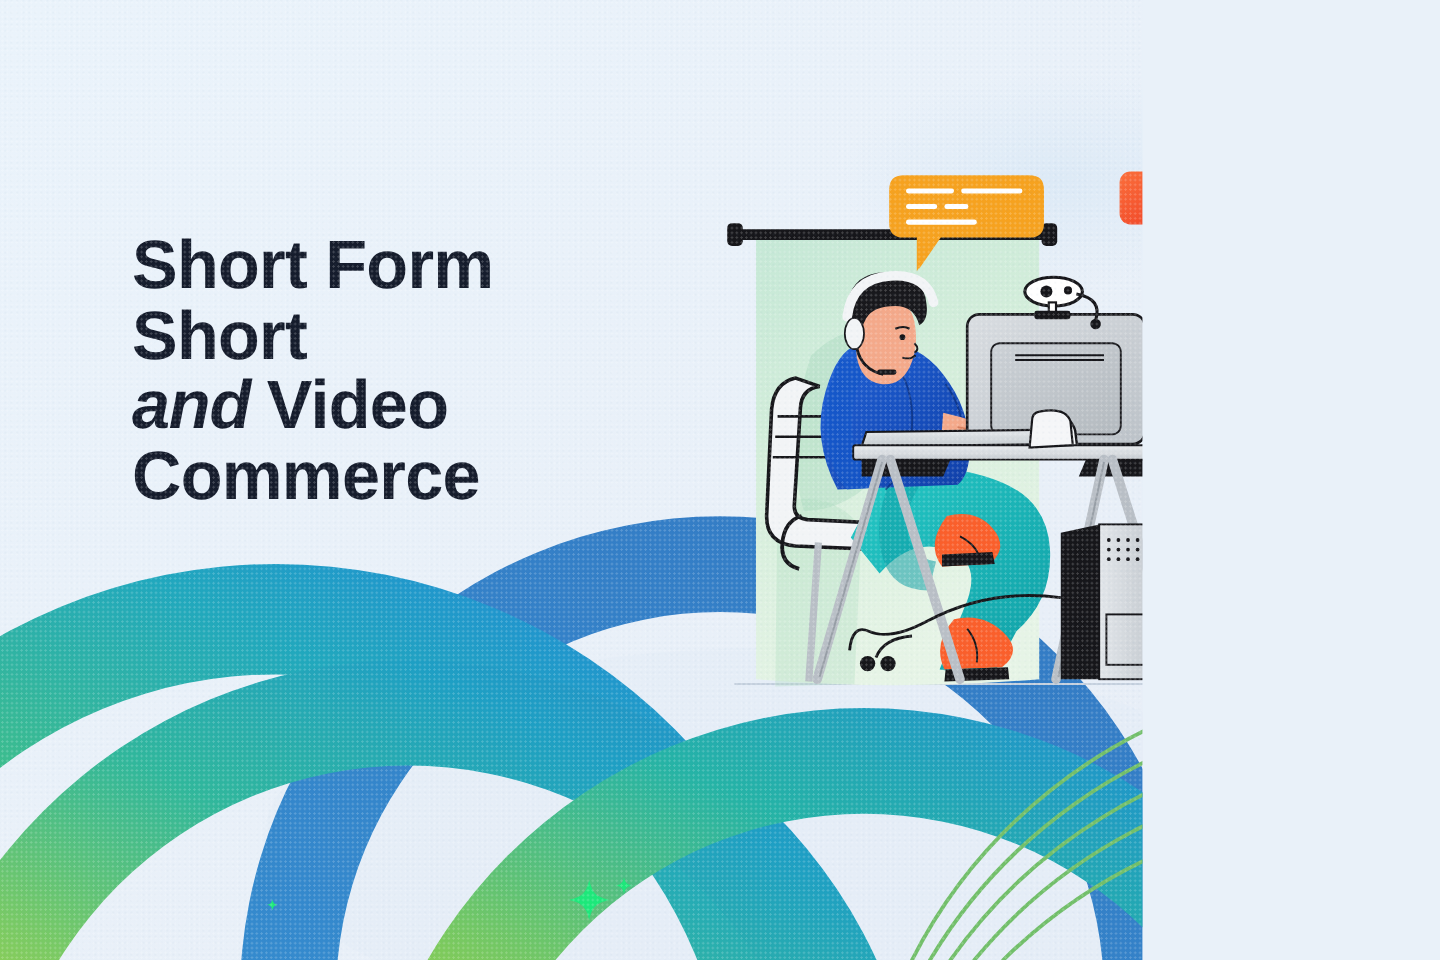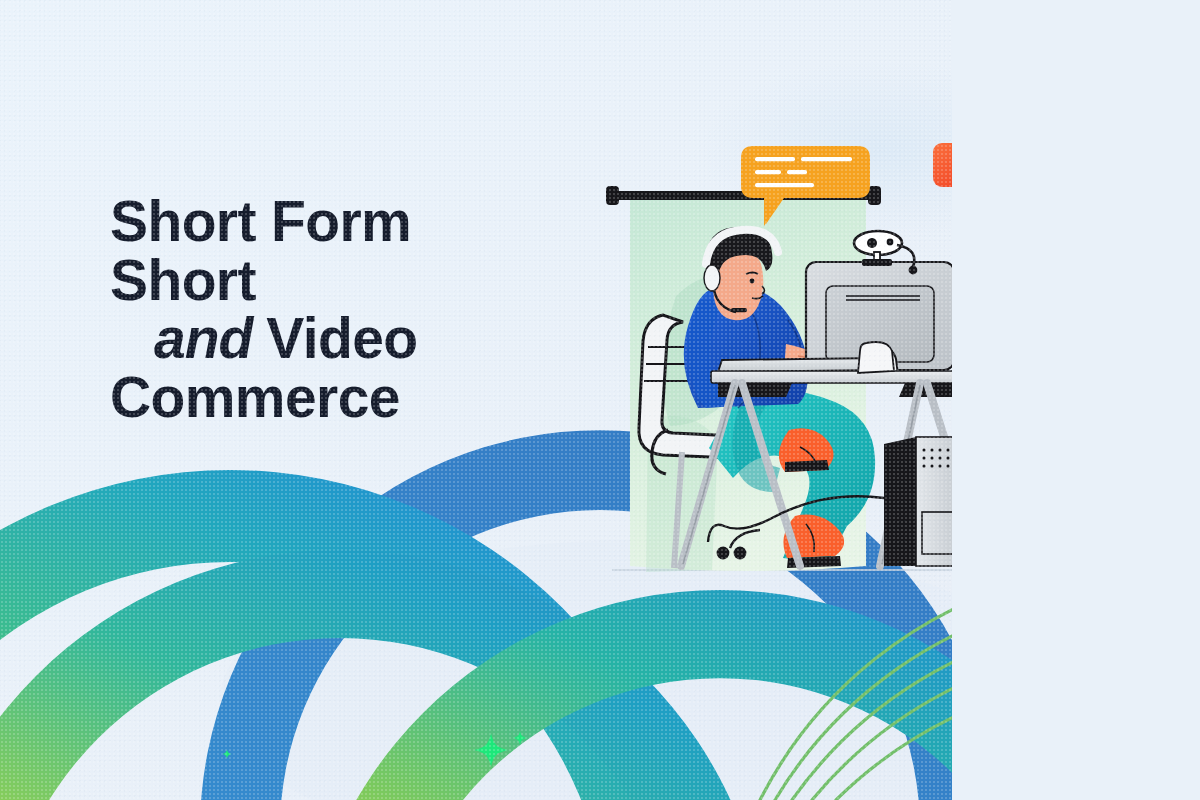--- a/index.html
+++ b/index.html
@@ -21,21 +21,21 @@
   
   .headline{
     position:absolute;left:110px;top:192px;width:470px;
     color:#151c2c;
     font-size:57px;
     font-weight:700;
     line-height:1.03;
     letter-spacing:-0.6px;
   }
   .headline .l{display:block;white-space:nowrap;}
-  .headline .ital{font-style:italic;font-weight:700;letter-spacing:-1px;margin-left:44px;}
+  .headline .ital{font-style:italic;font-weight:700;letter-spacing:-1px;}
   .headline .sp{display:inline-block;width:14px;}
   .noise{
     position:absolute;inset:0;pointer-events:none;opacity:.35;
     background-image:
       radial-gradient(rgba(255,255,255,.55) 1px, transparent 1px),
       radial-gradient(rgba(120,150,180,.16) 1px, transparent 1px);
     background-size:4px 4px, 5px 5px;
     background-position:0 0, 2px 3px;
   }
 </style>

